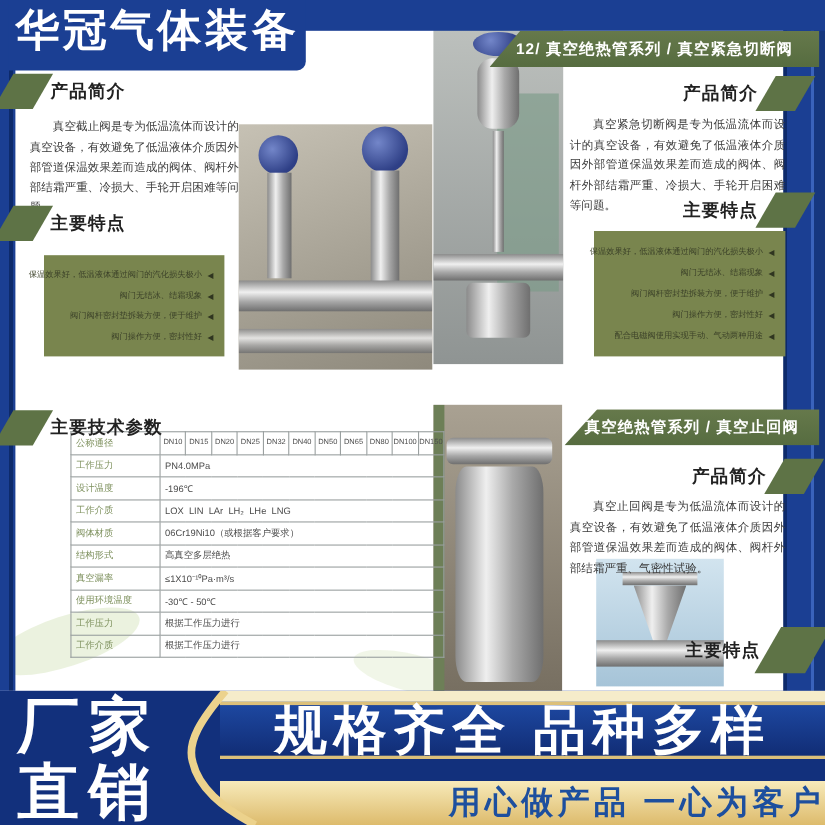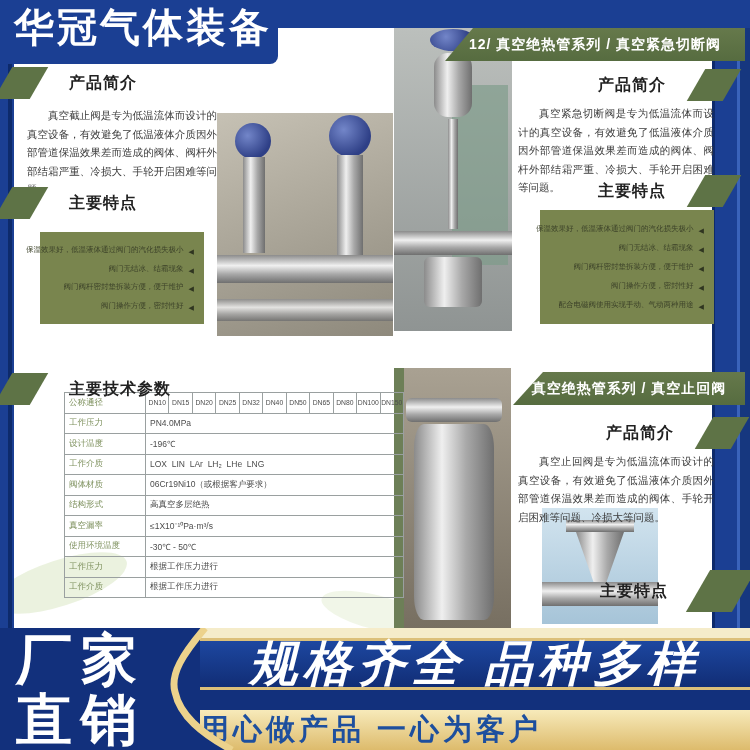--- a/index.html
+++ b/index.html
@@ -9,21 +9,21 @@
   .top-bar{position:absolute;left:0;top:0;width:750px;height:28px;background:#1b3f93;z-index:2;}
   .left-stripe{position:absolute;left:0;top:0;width:14px;height:628px;z-index:2;
     background:linear-gradient(90deg,#1b3f93 0 8px,#0d2a6b 8px 12px,#1b3f93 12px);}
   .right-stripe{position:absolute;left:712px;top:0;width:38px;height:628px;z-index:1;
     background:linear-gradient(90deg,#0d2a6b 0 3px,#1b3f93 3px 25px,#3a63bb 25px 28px,#16377f 28px);}
   .logo-block{position:absolute;left:8px;top:0;width:270px;height:64px;background:#1b3f93;z-index:3;
     border-bottom-right-radius:8px;display:flex;justify-content:center;}
   .logo-block span{color:#fff;font-size:40px;font-weight:bold;letter-spacing:3px;}
 
   
-  .h-row{position:absolute;display:flex;align-items:center;gap:30px;z-index:4;height:34px;}
+  .h-row{position:absolute;display:flex;align-items:center;gap:7px;z-index:4;height:34px;}
   .mk{width:36px;height:32px;background:#5e7346;transform:skewX(-30deg);flex:none;}
   .mk.big{width:46px;height:42px;}
   .h-title{font-size:16px;font-weight:bold;color:#212121;letter-spacing:1px;white-space:nowrap;}
 
   
   .para{position:absolute;font-size:10.5px;line-height:18.5px;color:#3b3b3b;text-align:justify;
     text-indent:2em;z-index:3;}
 
   
   .banner{position:absolute;height:33px;background:linear-gradient(180deg,#66794b,#566c40);color:#fff;
@@ -52,24 +52,24 @@
   .wheel{border-radius:50%;background:radial-gradient(circle at 35% 35%,#7386c9,#2e3f86 70%);}
 
   .leaf{position:absolute;z-index:0;border-radius:50%;}
 
   
   .footer{position:absolute;left:0;top:628px;width:750px;height:122px;background:#12307c;overflow:hidden;z-index:5;}
   .f-right{position:absolute;left:200px;top:0;right:0;height:122px;}
   .f-cream{position:absolute;left:0;top:0;right:0;height:10px;background:#f5ecca;}
   .f-band{position:absolute;left:0;top:10px;right:0;height:52px;box-sizing:border-box;
     background:linear-gradient(180deg,#1d47a0,#112d75);border-top:3px solid #dcc07a;border-bottom:3px solid #dcc07a;
-    display:flex;align-items:center;justify-content:center;font-style:italic;}
+    display:flex;align-items:center;justify-content:center;}
   .f-band span{color:#fff;font-size:48px;font-weight:bold;letter-spacing:6px;white-space:nowrap;}
   .f-gold{position:absolute;left:0;top:82px;right:0;height:40px;background:linear-gradient(180deg,#f7eaba,#ddbb6c);
-    display:flex;align-items:center;justify-content:flex-start;}
+    display:flex;align-items:center;justify-content:flex-end;}
   .f-gold span{color:#1d4f9e;font-size:29px;font-weight:bold;letter-spacing:4px;white-space:nowrap;}
   .f-left-text{position:absolute;left:16px;top:2px;z-index:7;color:#fff;font-weight:bold;font-size:56px;
     letter-spacing:9px;line-height:60px;}
   .swoosh{position:absolute;left:0;top:0;z-index:6;}
 </style>
 </head>
 <body>
 
 <div id="poster">
 
@@ -238,21 +238,21 @@
       <span class="arrow">◀</span>
     </div>
     </div>
 
   <div class="banner" style="left:513px;top:372px;width:232px;clip-path:polygon(30px 0,100% 0,100% 100%,0 100%);">真空绝热管系列 / 真空止回阀</div>
 
   <div class="h-row" style="left:500px;top:416px;width:240px;justify-content:flex-end;">
     <div class="h-title">产品简介</div>
     <div class="mk"></div>
   </div>
-  <div class="para" style="left:518px;top:452px;width:196px;">真空止回阀是专为低温流体而设计的真空设备，有效避免了低温液体介质因外部管道保温效果差而造成的阀体、手轮开启困难等问题、冷损大等问题。</div>
+  <div class="para" style="left:518px;top:452px;width:196px;">真空止回阀是专为低温流体而设计的真空设备，有效避免了低温液体介质因外部管道保温效果差而造成的阀体、阀杆外部结霜严重、气密性试验。</div>
 
   <div class="h-row" style="left:500px;top:574px;width:244px;justify-content:flex-end;">
     <div class="h-title">主要特点</div>
     <div class="mk big"></div>
   </div>
 
   <div class="footer">
     <div class="f-right">
       <div class="f-cream"></div>
       <div class="f-band">

